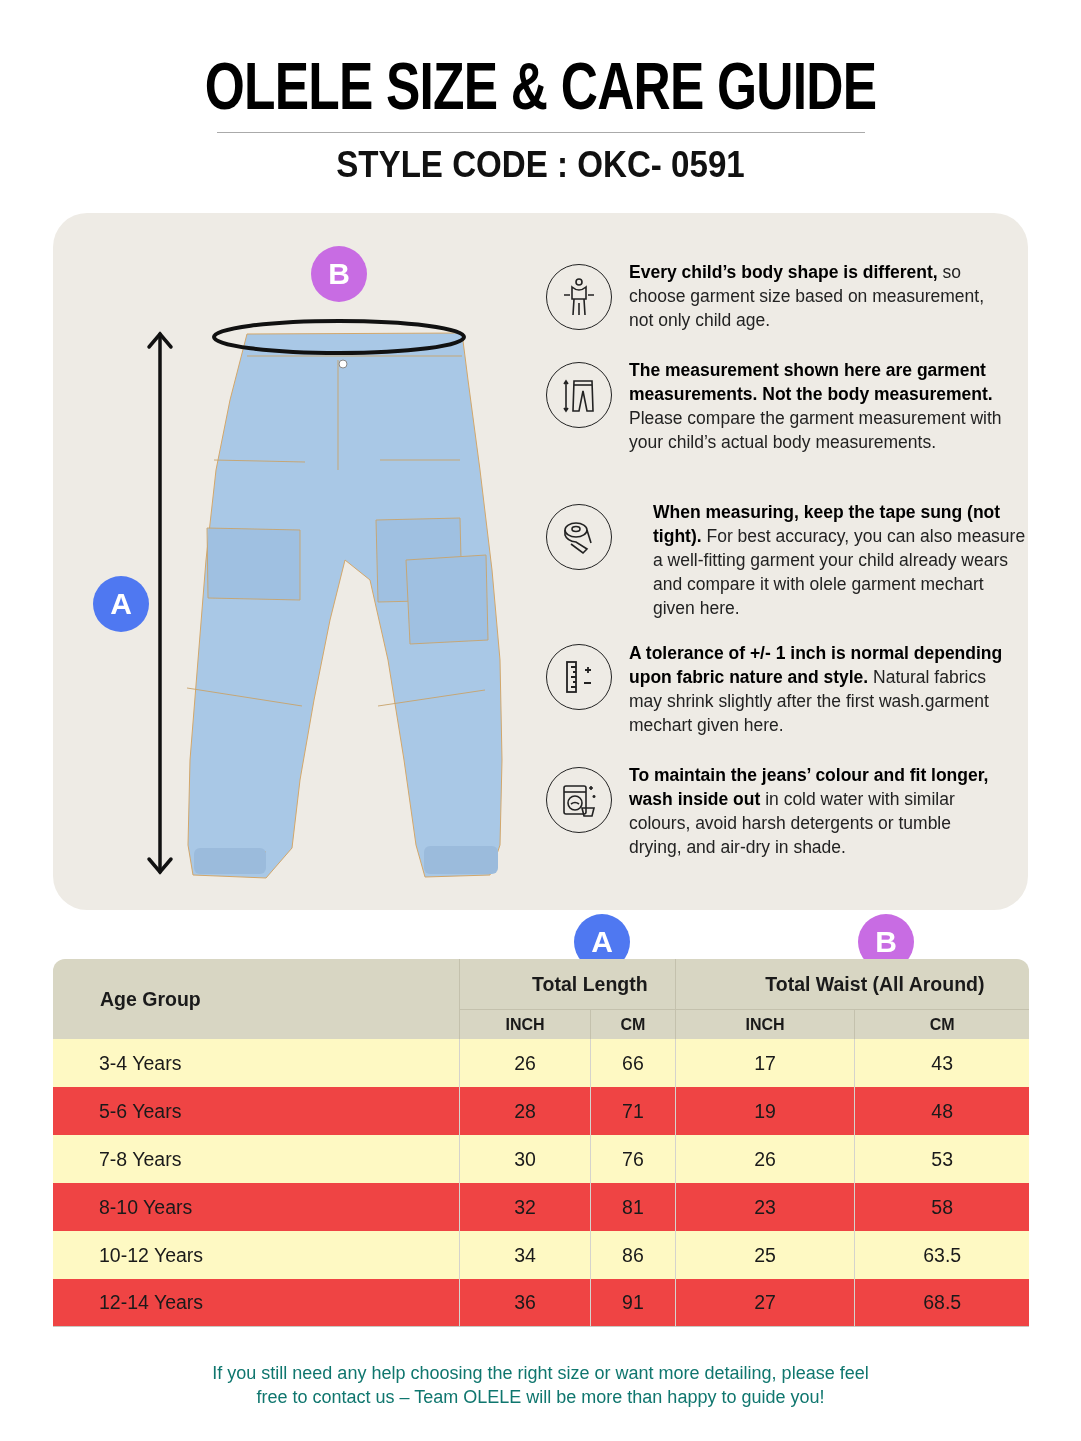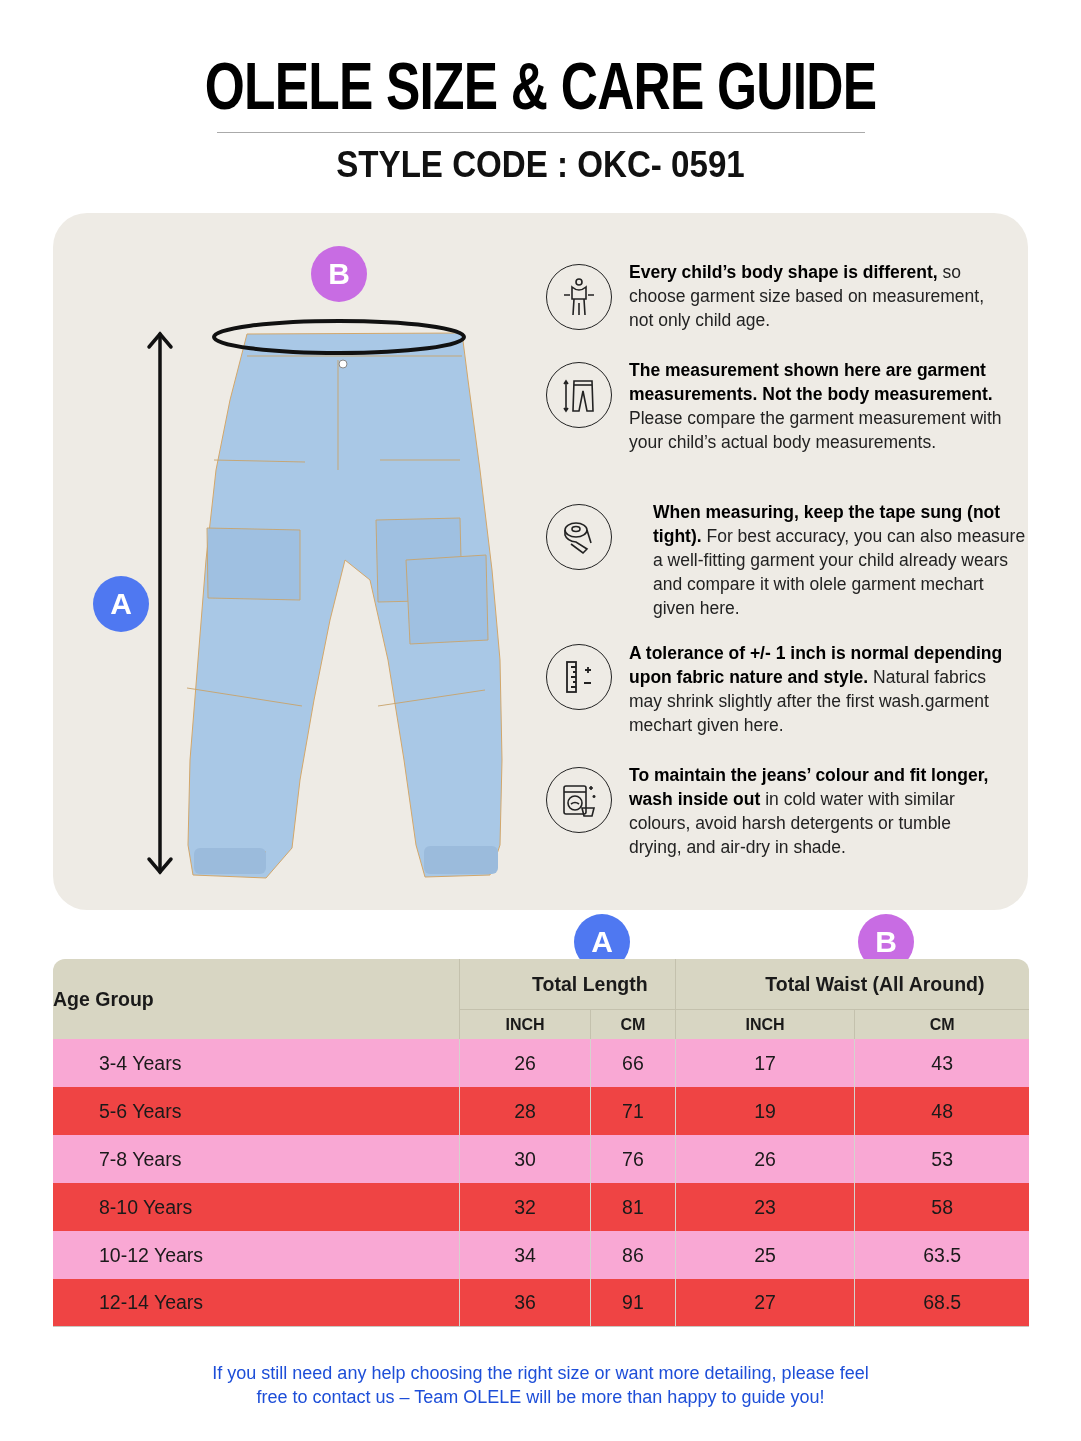--- a/index.html
+++ b/index.html
@@ -45,32 +45,32 @@
   }
   .tip-text b { font-weight: 700; color: #000; }
   table {
     position: absolute; top: 959px; left: 53px; width: 976px;
     border-collapse: separate; border-spacing: 0;
     font-size: 19.5px;
   }
   thead th {
     background: #d8d6c3; font-weight: 700; color: #1a1a1a;
   }
-  .th-age { text-align: left; width: 406px; border-top-left-radius: 12px; }
+  .th-age { text-align: left; padding-left: 47px; width: 406px; border-top-left-radius: 12px; }
   .th-group { height: 50px; text-align: center; border-left: 1px solid #c4c1ad; padding-left: 45px; }
   .th-group.last { border-top-right-radius: 12px; }
   .th-unit { height: 30px; font-size: 16px; text-align: center; border-left: 1px solid #c4c1ad; border-top: 1px solid #c4c1ad; font-weight: 700; }
   tbody td { height: 48px; text-align: center; border-left: 1px solid #d5d3cd; color: #1a1a1a; }
   tbody td.age { text-align: left; padding-left: 46px; border-left: none; }
-  tbody tr.odd td { background: #f9a8d4; }
+  tbody tr.odd td { background: #fef9c3; }
   tbody tr.even td { background: #ef4444; }
   tbody tr:last-child td { border-bottom: 1px solid #c9c7c0; }
   .footer {
     position: absolute; top: 1361px; left: 0; width: 1081px; text-align: center;
-    font-size: 18px; line-height: 24px; color: #1d4ed8;
+    font-size: 18px; line-height: 24px; color: #0f766e;
   }
 </style>
 </head>
 <body>
 
 <div class="title">OLELE SIZE &amp; CARE GUIDE</div>
 <div class="title-rule"></div>
 <div class="style-code">STYLE CODE : OKC- 0591</div>
 
 <div class="panel"></div>

